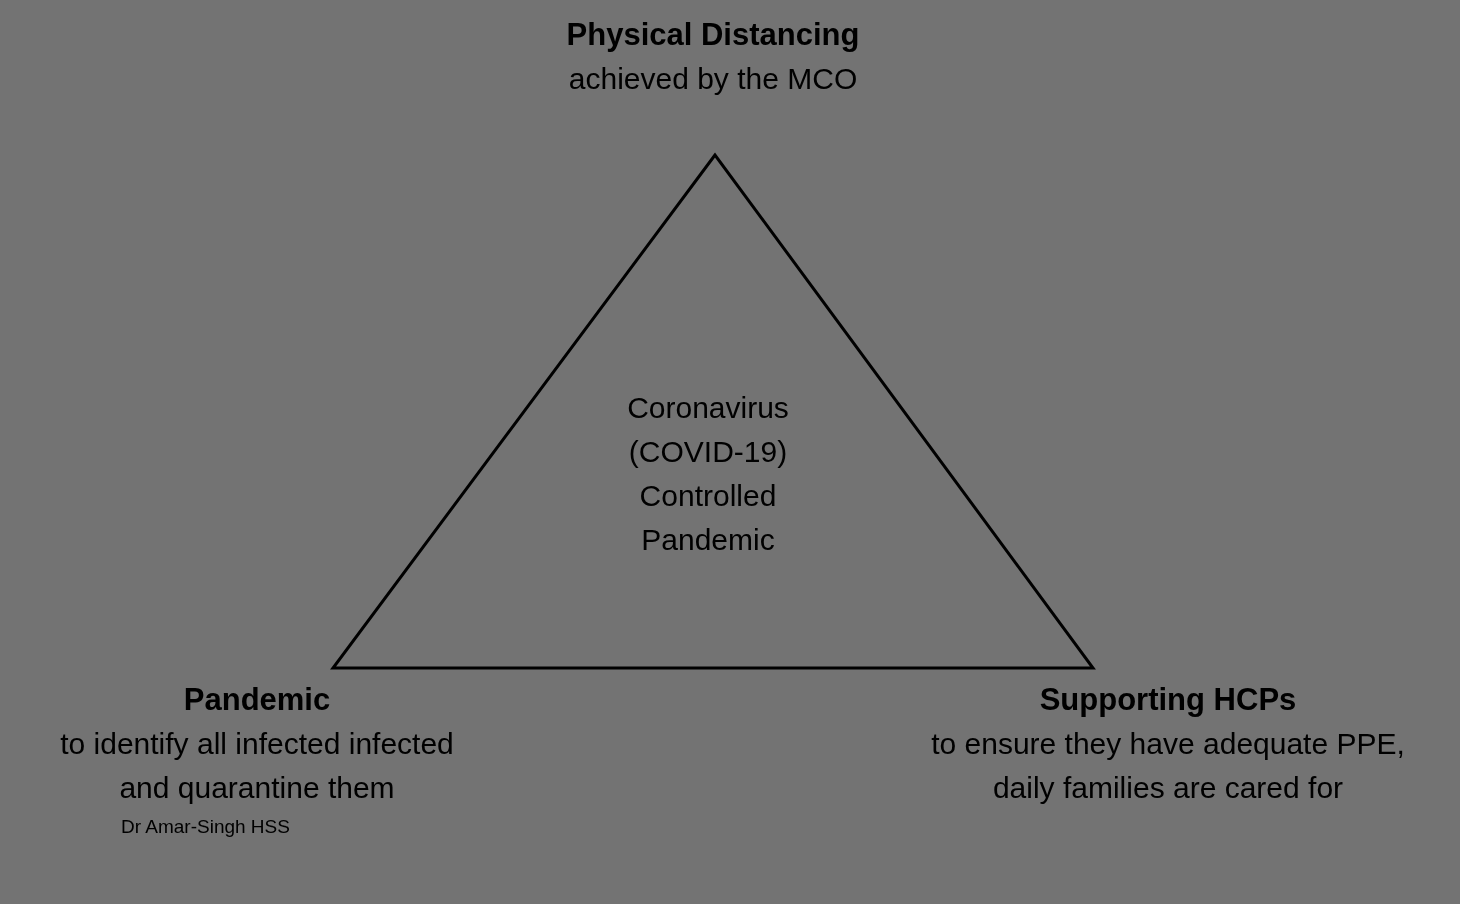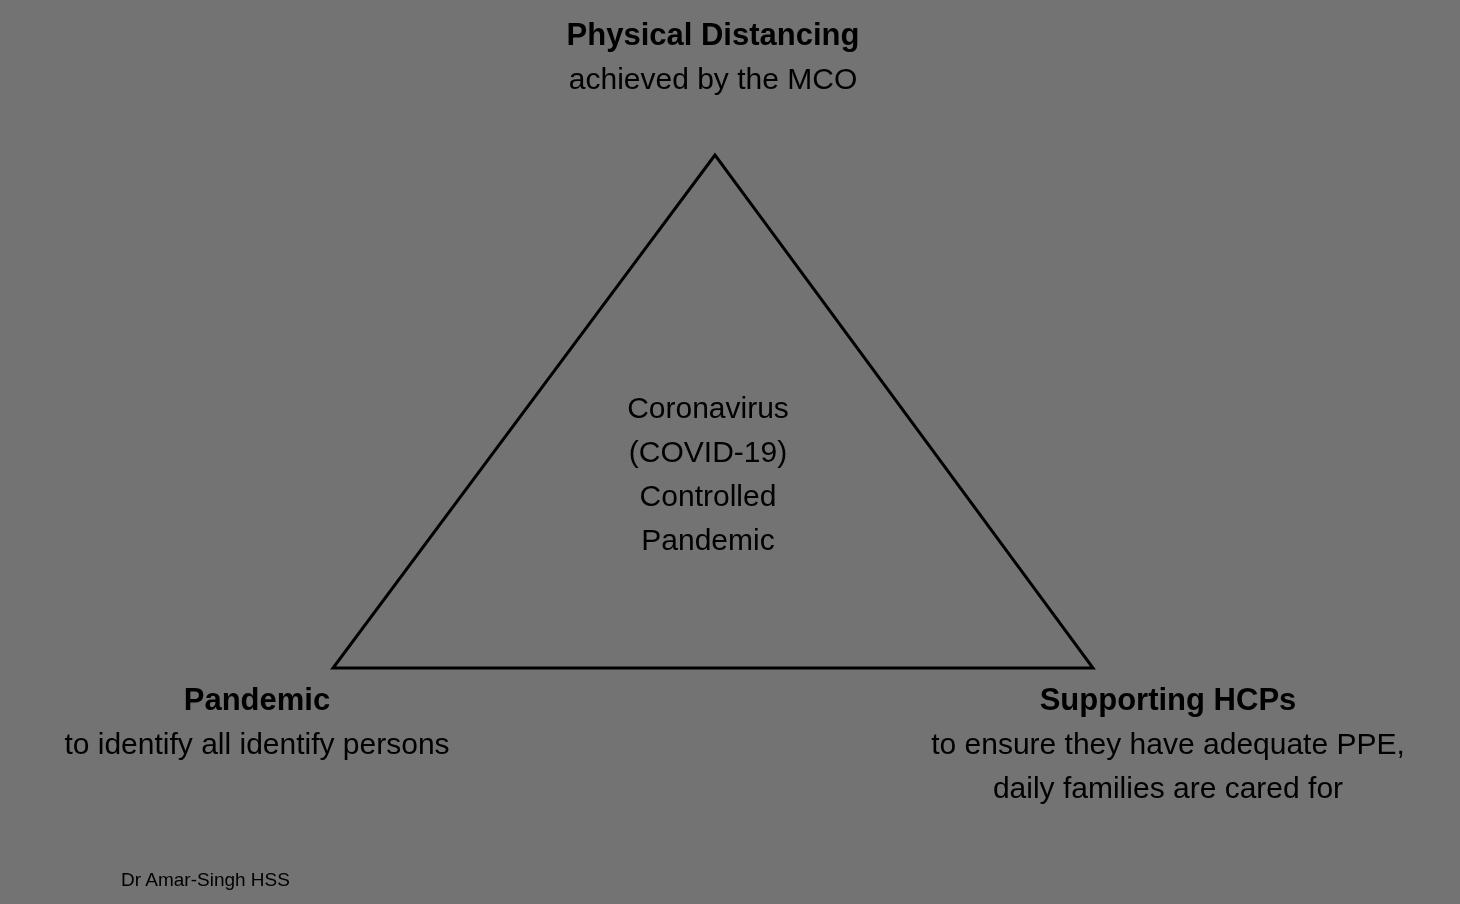--- a/index.html
+++ b/index.html
@@ -35,21 +35,21 @@
     font-weight: bold;
     font-size: 31px;
   }
   .label-top    { left: 713px;  top: 13px;  }
   .label-center { left: 708px;  top: 386px; }
   .label-bl     { left: 257px;  top: 678px; }
   .label-br     { left: 1168px; top: 678px; }
   .attribution {
     position: absolute;
     left: 121px;
-    top: 868px;
+    top: 815px;
     font-size: 19px;
     line-height: 24px;
   }
 </style>
 </head>
 <body>
 
 <div class="canvas" style="background: #737373; color: rgb(0, 0, 0);">
 
   <svg class="triangle-svg" viewBox="0 0 1460 904" xmlns="http://www.w3.org/2000/svg">
@@ -63,21 +63,22 @@
 
   <div class="label label-center">
     <div class="label-line">Coronavirus</div>
     <div class="label-line">(COVID-19)</div>
     <div class="label-line">Controlled</div>
     <div class="label-line">Pandemic</div>
   </div>
 
   <div class="label label-bl">
     <div class="label-title">Pandemic</div>
-    <div class="label-line">to identify all identify persons</div>
+    <div class="label-line">to identify all infected infected</div>
+    <div class="label-line">and quarantine them</div>
   </div>
 
   <div class="label label-br">
     <div class="label-title">Supporting HCPs</div>
     <div class="label-line">to ensure they have adequate PPE,</div>
     <div class="label-line">daily families are cared for</div>
   </div>
 
   <div class="attribution">Dr Amar-Singh HSS</div>
 

